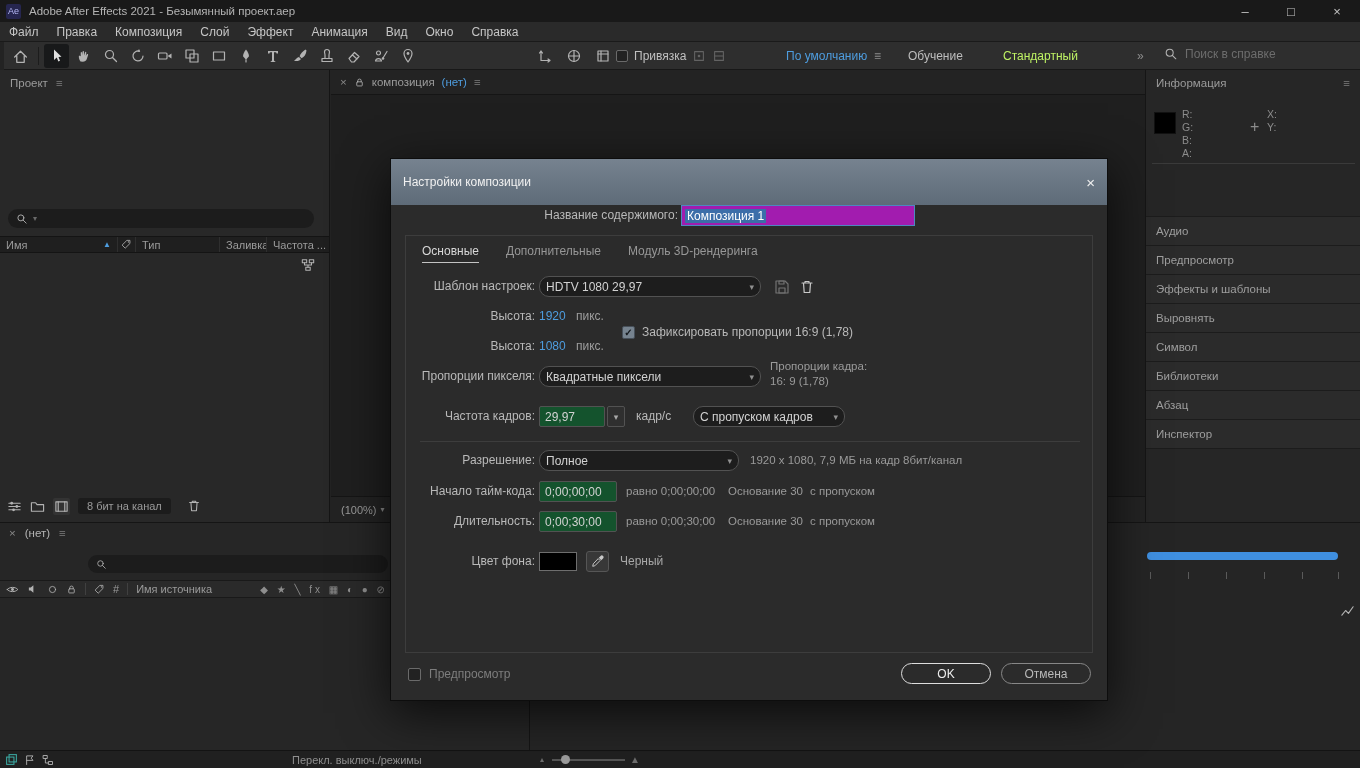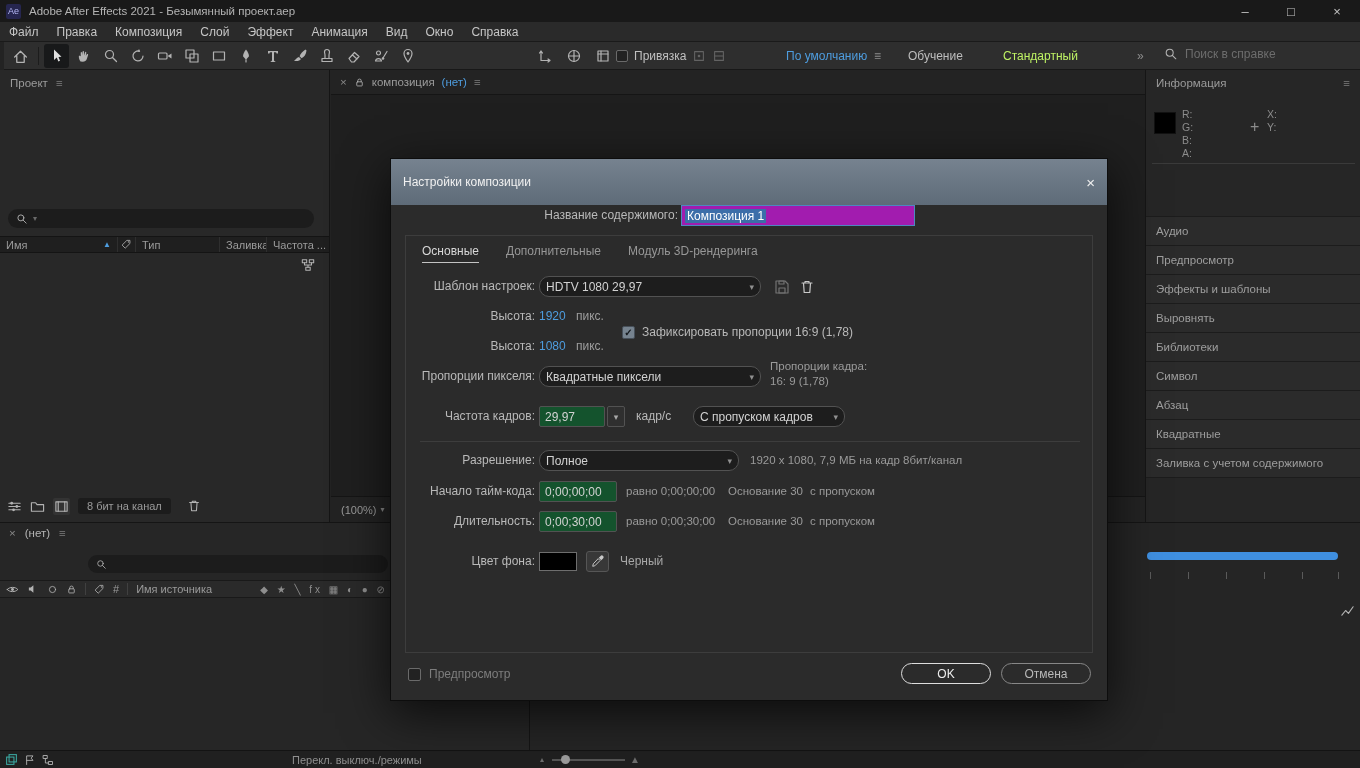--- a/index.html
+++ b/index.html
@@ -346,33 +346,30 @@
       <div class="rsec">
           <span>Предпросмотр</span>
         </div>
       <div class="rsec">
           <span>Эффекты и шаблоны</span>
         </div>
       <div class="rsec">
           <span>Выровнять</span>
         </div>
       <div class="rsec">
+          <span>Символ</span>
+        </div>
+      <div class="rsec">
           <span>Библиотеки</span>
         </div>
       <div class="rsec">
-          <span>Символ</span>
-        </div>
-      <div class="rsec">
           <span>Абзац</span>
         </div>
       <div class="rsec">
-          <span>Квадратные</span>
-        </div>
-      <div class="rsec">
-          <span>Заливка с учетом содержимого</span>
+          <span>Инспектор</span>
         </div>
     </div>
   </div>
 
   <div class="timeline">
     <div class="tl-left">
       <div style="height:20px;display:flex;align-items:center;gap:9px;padding:0 9px;font-size:11.5px">
         <span style="color:#8a8a8a">×</span>
         <span style="color:#b5b5b5">(нет)</span>
         <span style="color:#7d7d7d">≡</span>

